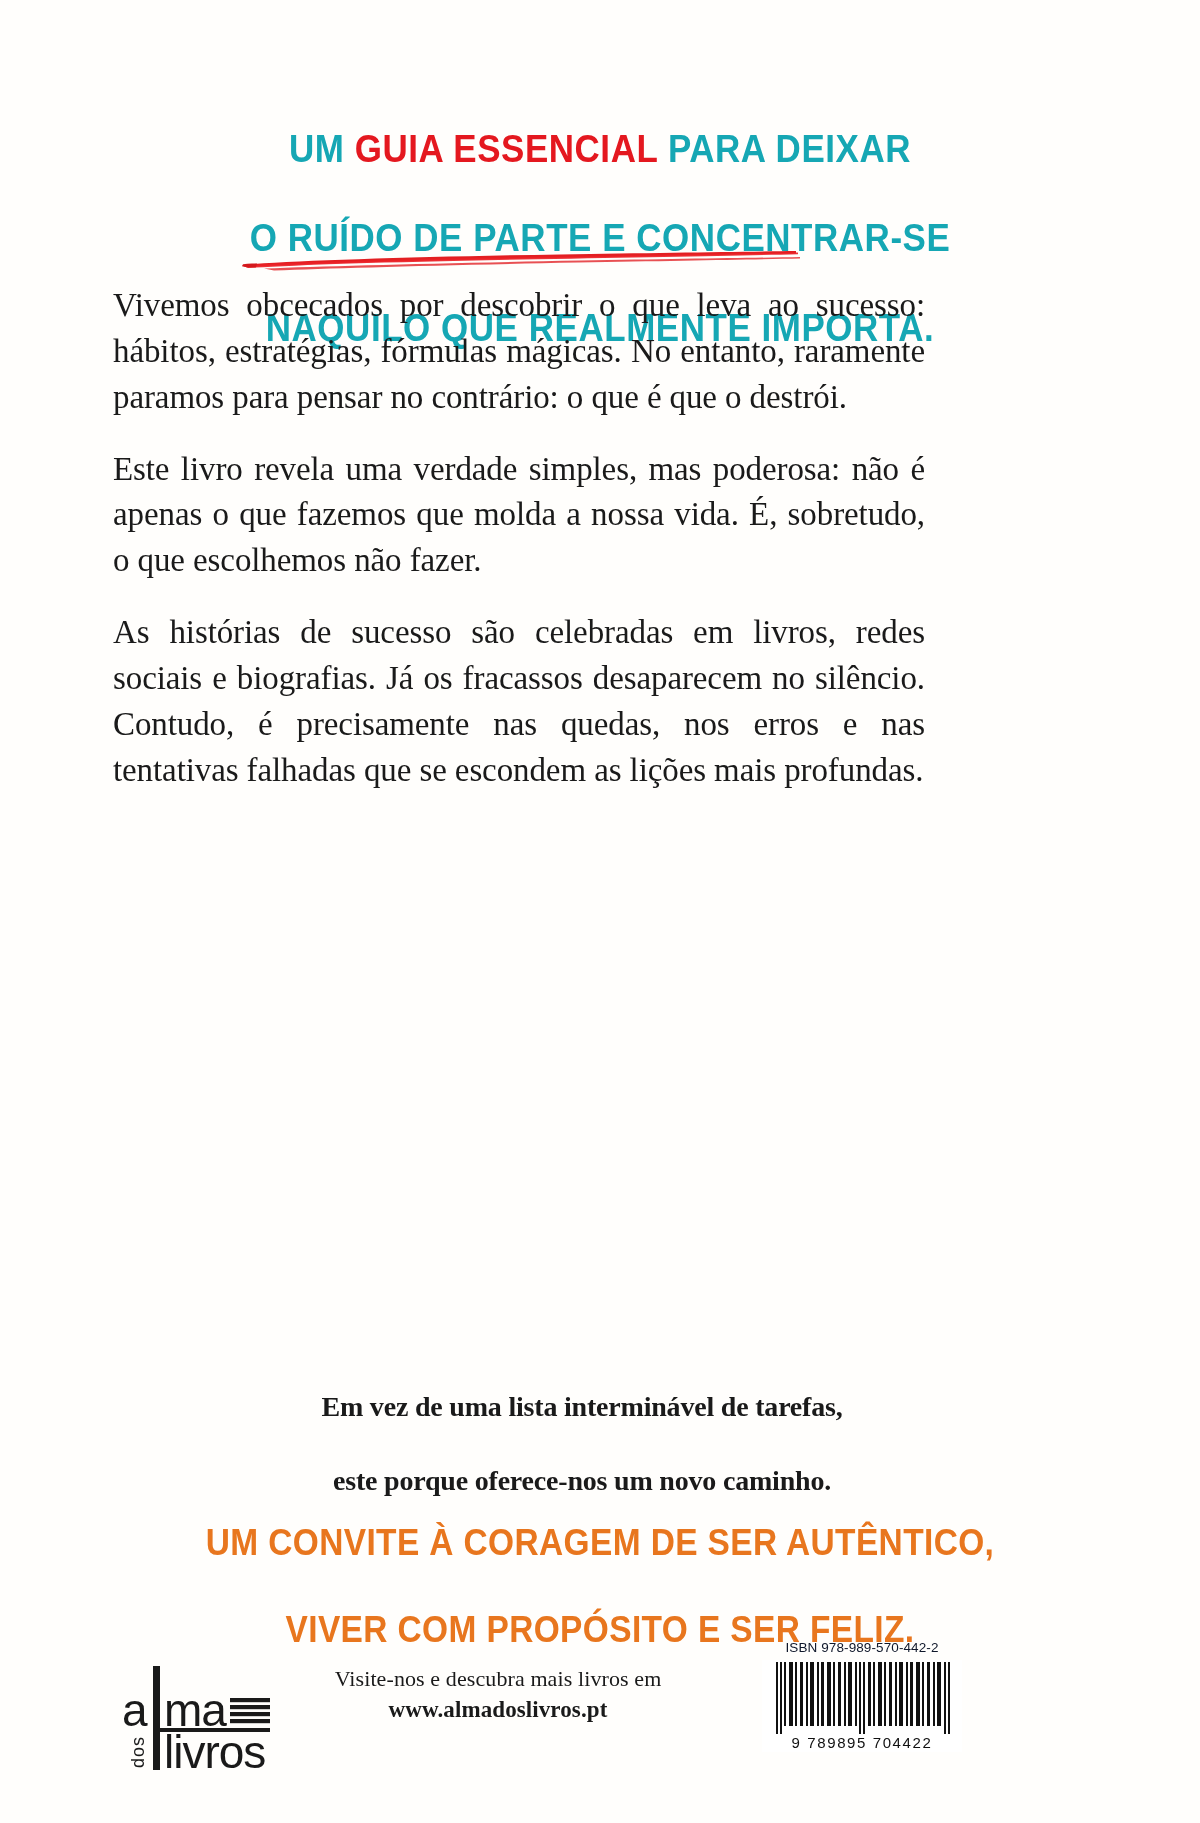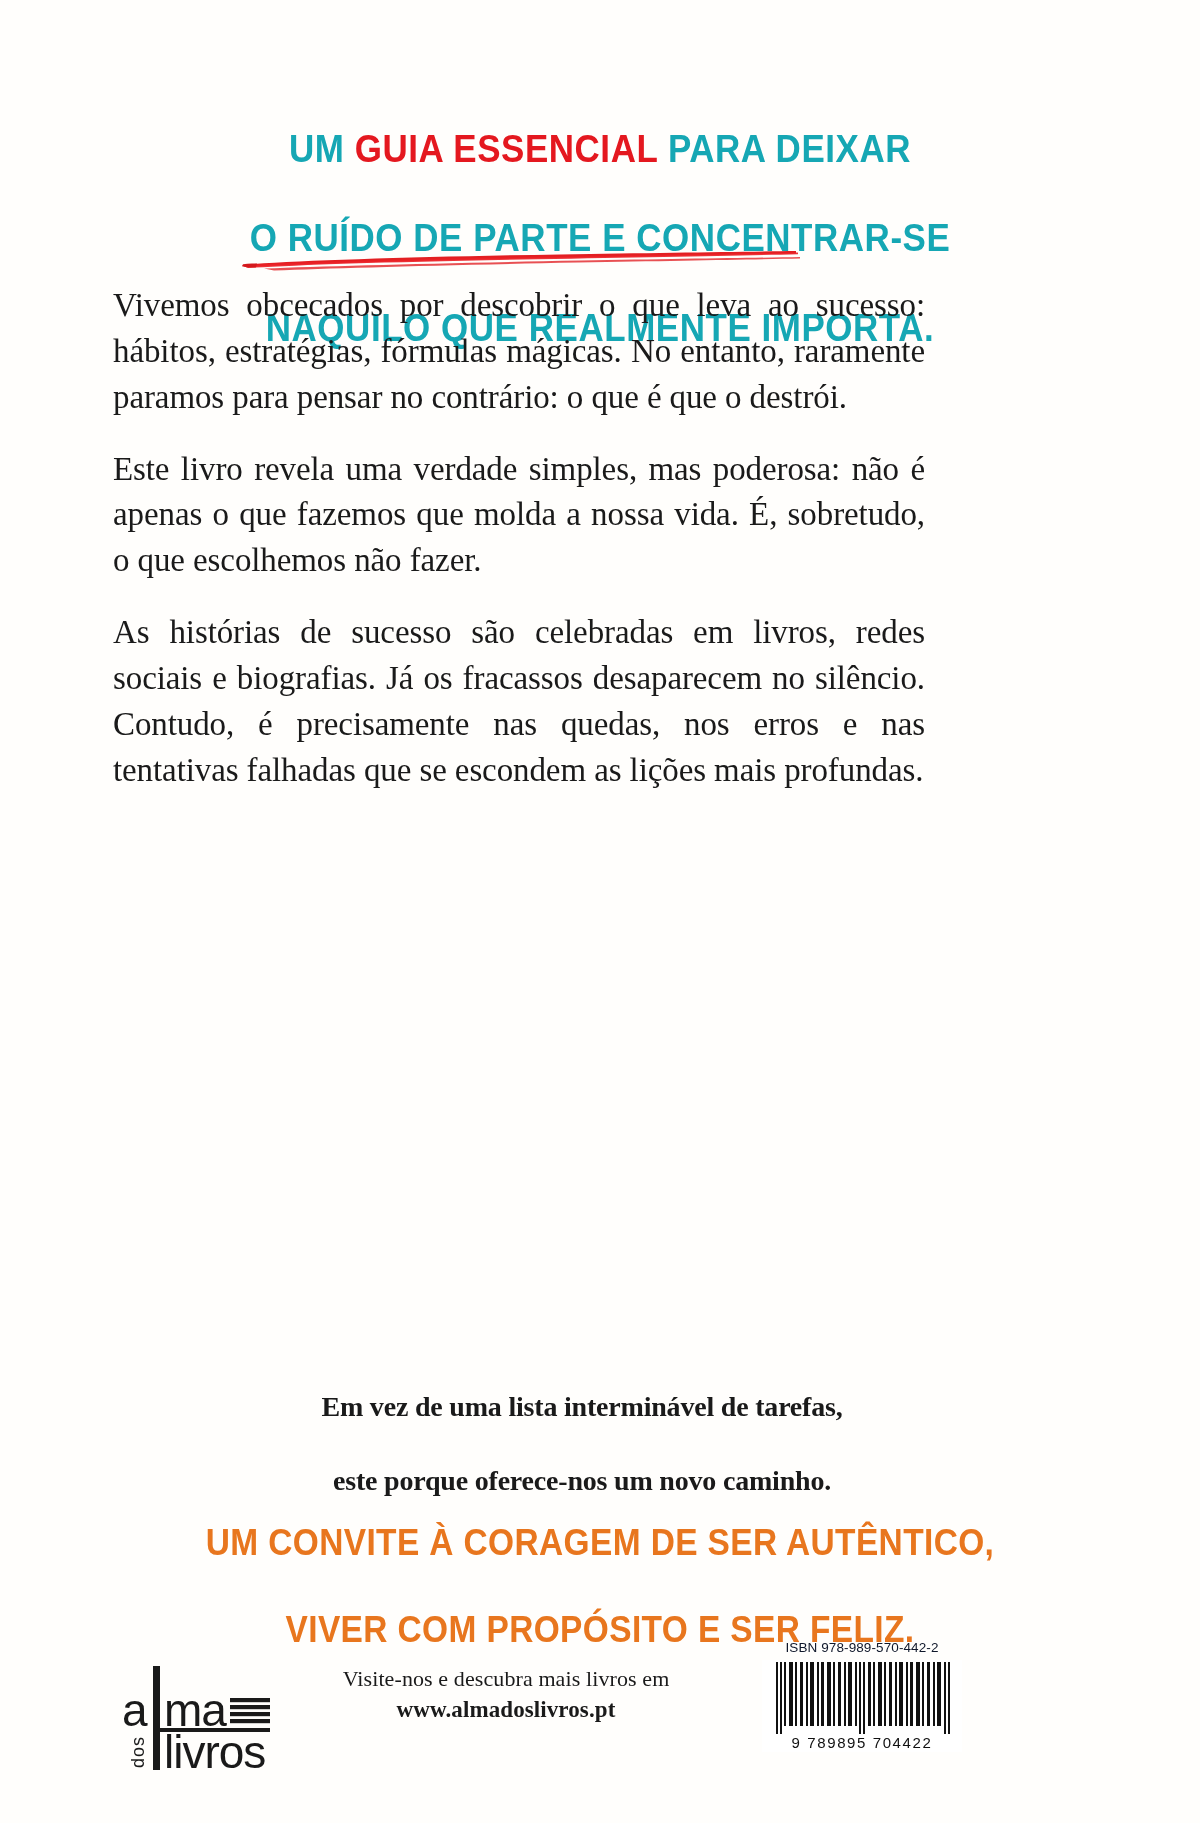--- a/index.html
+++ b/index.html
@@ -117,21 +117,21 @@
     position: absolute;
     left: 108px;
     top: 20px;
     width: 170px;
     height: 115px;
   }
 
   
   .web-block {
     position: absolute;
-    left: 296px;
+    left: 288px;
     top: 24px;
     width: 420px;
     text-align: center;
   }
   .web-line1 {
     font-size: 22px;
     line-height: 1.35;
     letter-spacing: 0.1px;
   }
   .web-line2 {

